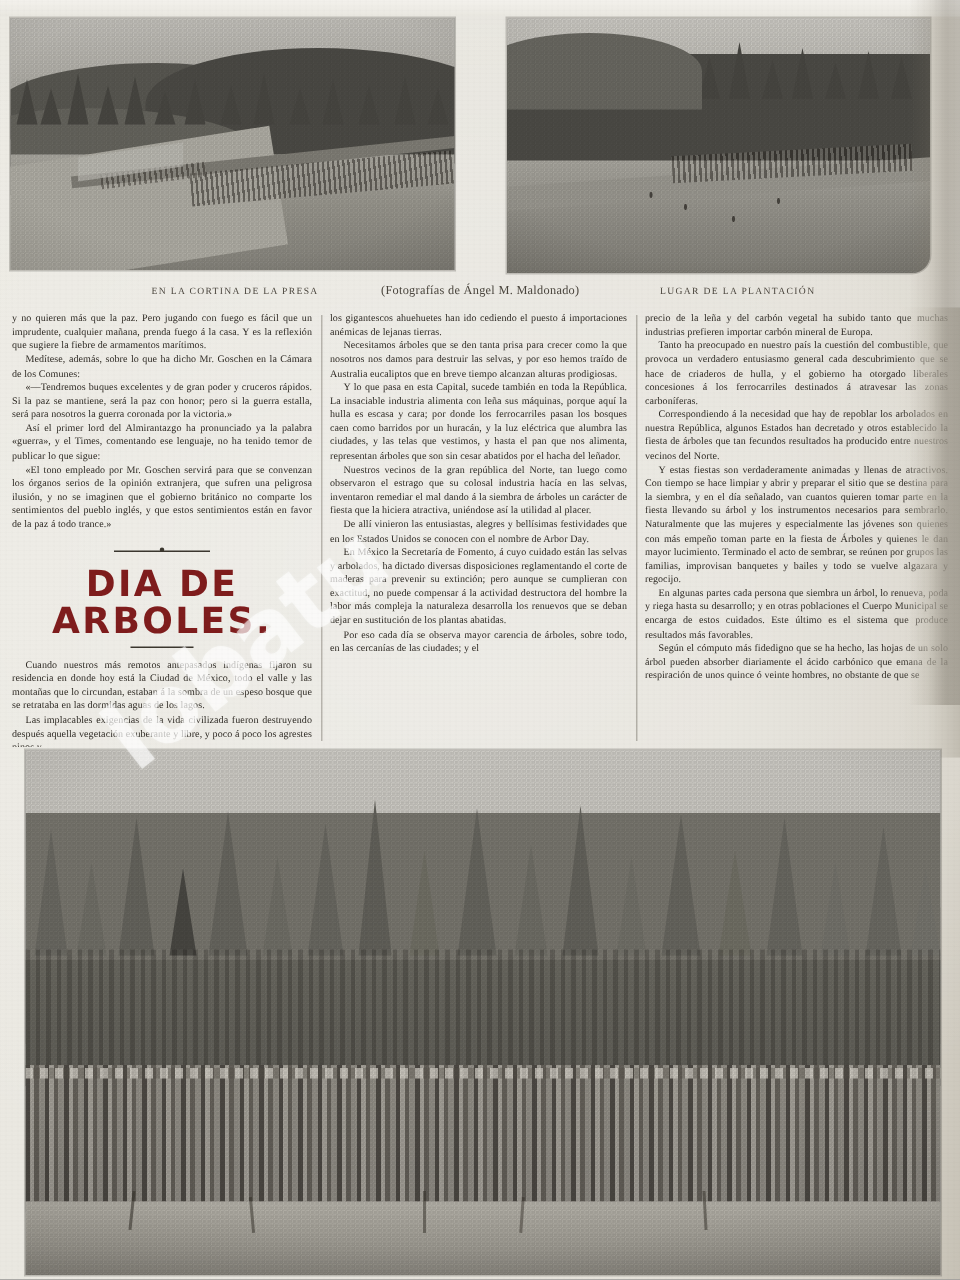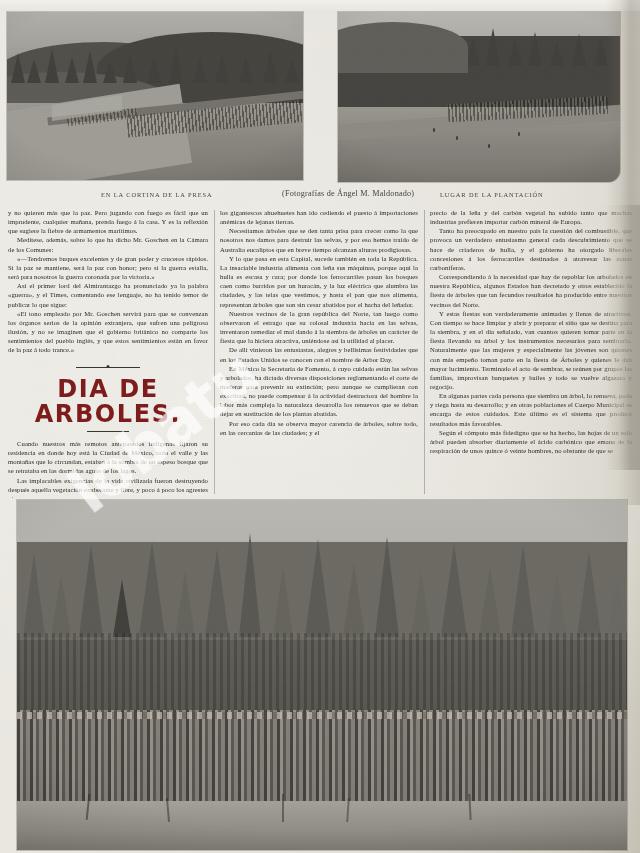--- a/index.html
+++ b/index.html
@@ -113,21 +113,20 @@
     font-family: "Liberation Serif", serif;
     font-size: 6.4px;
     letter-spacing: 0.9px;
     color: #4a453d;
     white-space: nowrap;
   }
   .caption.credit {
     font-size: 8.2px;
     letter-spacing: 0.2px;
     font-style: normal;
-    margin-left: 28px;
   }
 
   
   .cols {
     position: absolute;
     left: 2px;
     top: 208px;
     width: 636px;
     height: 290px;
     display: flex;

